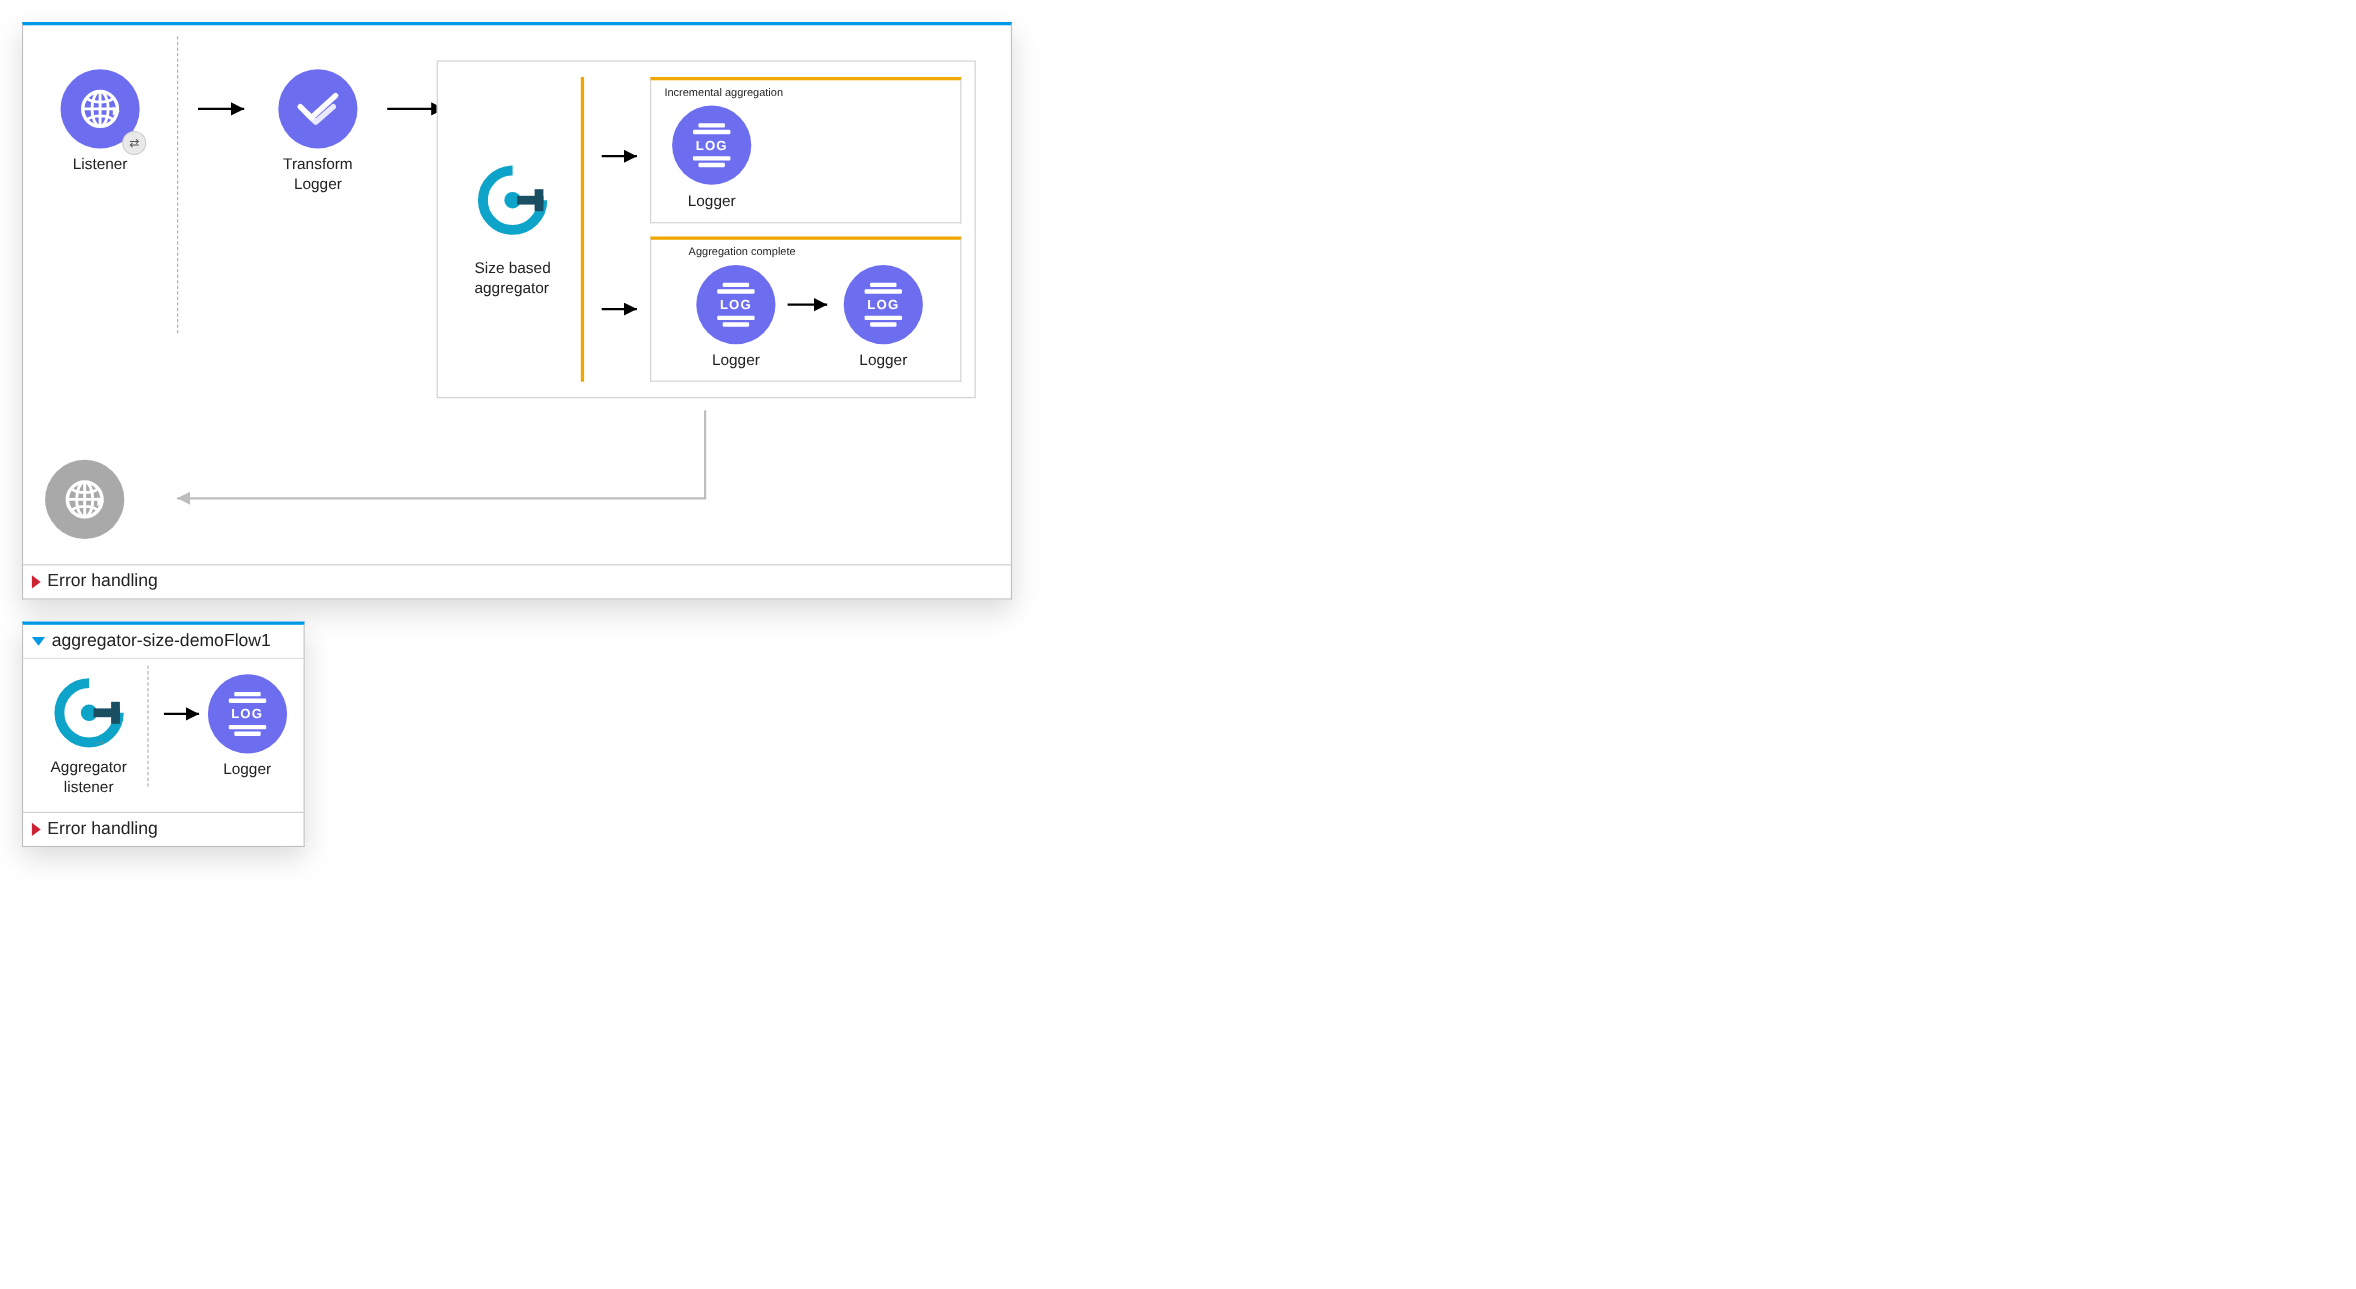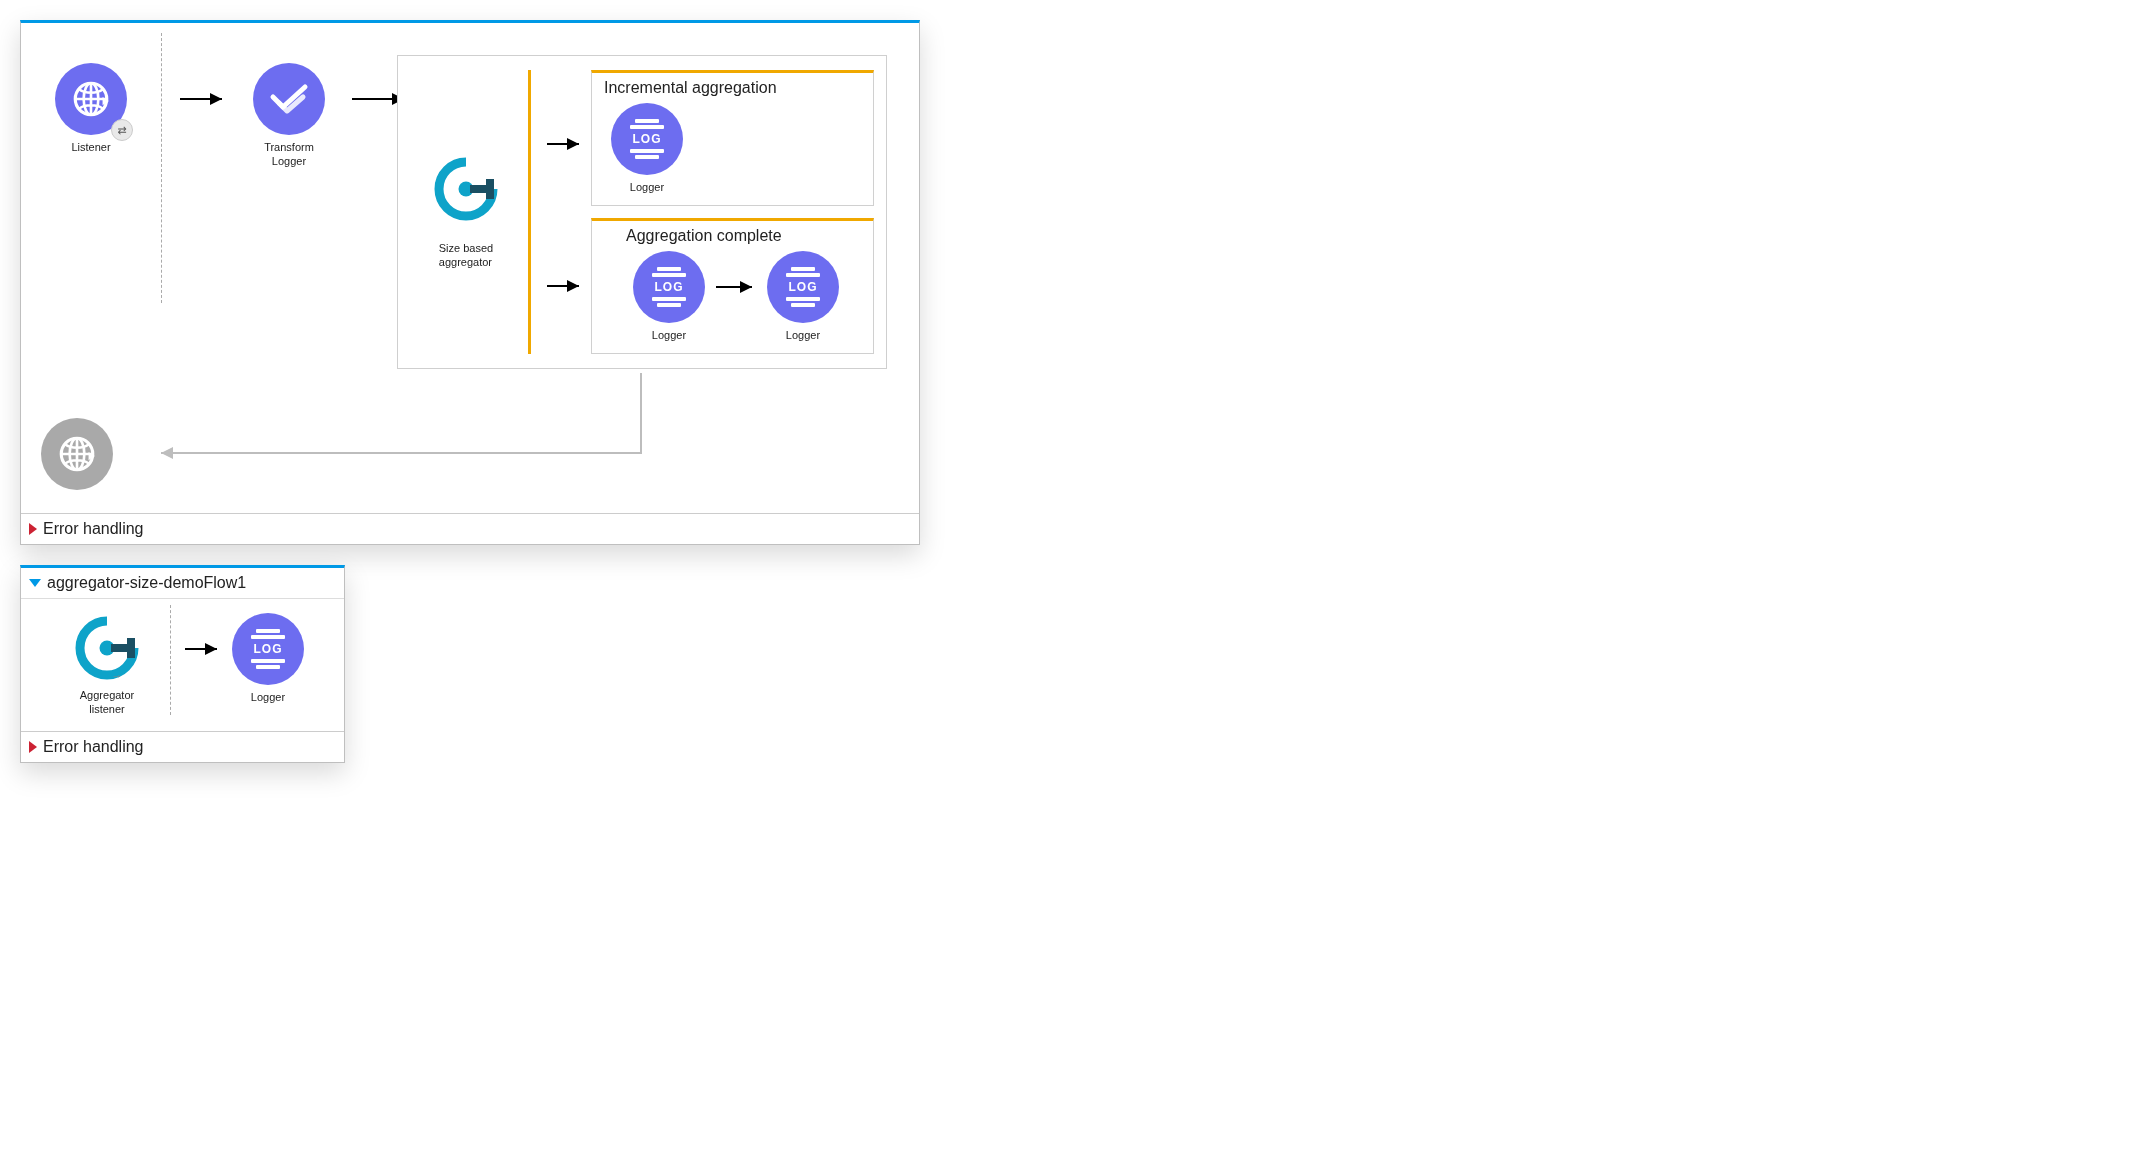--- a/index.html
+++ b/index.html
@@ -33,21 +33,21 @@
     width:0; height:0; border-top:6px solid transparent; border-bottom:6px solid transparent;
     border-left:8px solid #c23; margin-right:6px;
   }
   .flow-body { position: relative; padding: 20px 14px 30px 14px; }
   .err-hdr {
     border-top:1px solid #ccc;
     padding: 6px 8px; display:flex; align-items:center; font-size:16px;
   }
 
   .node { display:flex; flex-direction:column; align-items:center; text-align:center; }
-  .node-label { margin-top:6px; font-size:11px; line-height:1.25; }
+  .node-label { margin-top:6px; font-size:14px; line-height:1.25; }
 
   .circle {
     width:72px; height:72px; border-radius:50%; background:#6d6df0;
     display:flex; align-items:center; justify-content:center; color:#fff;
     position: relative;
   }
   .circle.lg { width:72px; height:72px; }
   .circle.grey { background:#a9a9a9; }
 
   
@@ -78,38 +78,38 @@
   }
 
   
   .scope-box {
     border:1px solid #cfcfcf; padding:6px 10px 12px 10px; background:#fff;
   }
   .sub-box {
     border:1px solid #d0d0d0; border-top:3px solid #f0a800;
     padding:4px 10px 10px 10px; margin-bottom:12px; background:#fff;
   }
-  .sub-title { font-size:16px; text-align:left; padding:2px 0 6px 2px; }
+  .sub-title { font-size:10px; text-align:left; padding:2px 0 6px 2px; }
 
   
   .src-tx {
     position:absolute; bottom:-6px; right:-6px; width:22px; height:22px;
     background:#e9e9e9; border-radius:50%;
     display:flex; align-items:center; justify-content:center; font-size:11px; color:#555;
     border:1px solid #ccc;
   }
 
   
   .flow1-body { height:490px; padding-top:30px; }
   .flow1-row1 { position:absolute; left:20px; top:40px; display:flex; align-items:flex-start; }
   .flow1-return { position:absolute; left:20px; top:395px; }
   .scope-wrap { position:absolute; left:376px; top:32px; width:490px; }
   .return-path { position:absolute; left:100px; top:350px; width:528px; height:110px; pointer-events:none; }
 
-  .flow2 { width:325px; }
+  .flow2 { width:257px; }
   .flow2-body { padding:14px 14px 14px 14px; }
   .flow2-row { display:flex; align-items:flex-start; justify-content:center; }
 
   .cell { display:flex; flex-direction:column; align-items:center; }
 
 </style>
 </head>
 <body>
 
 <div class="canvas">

